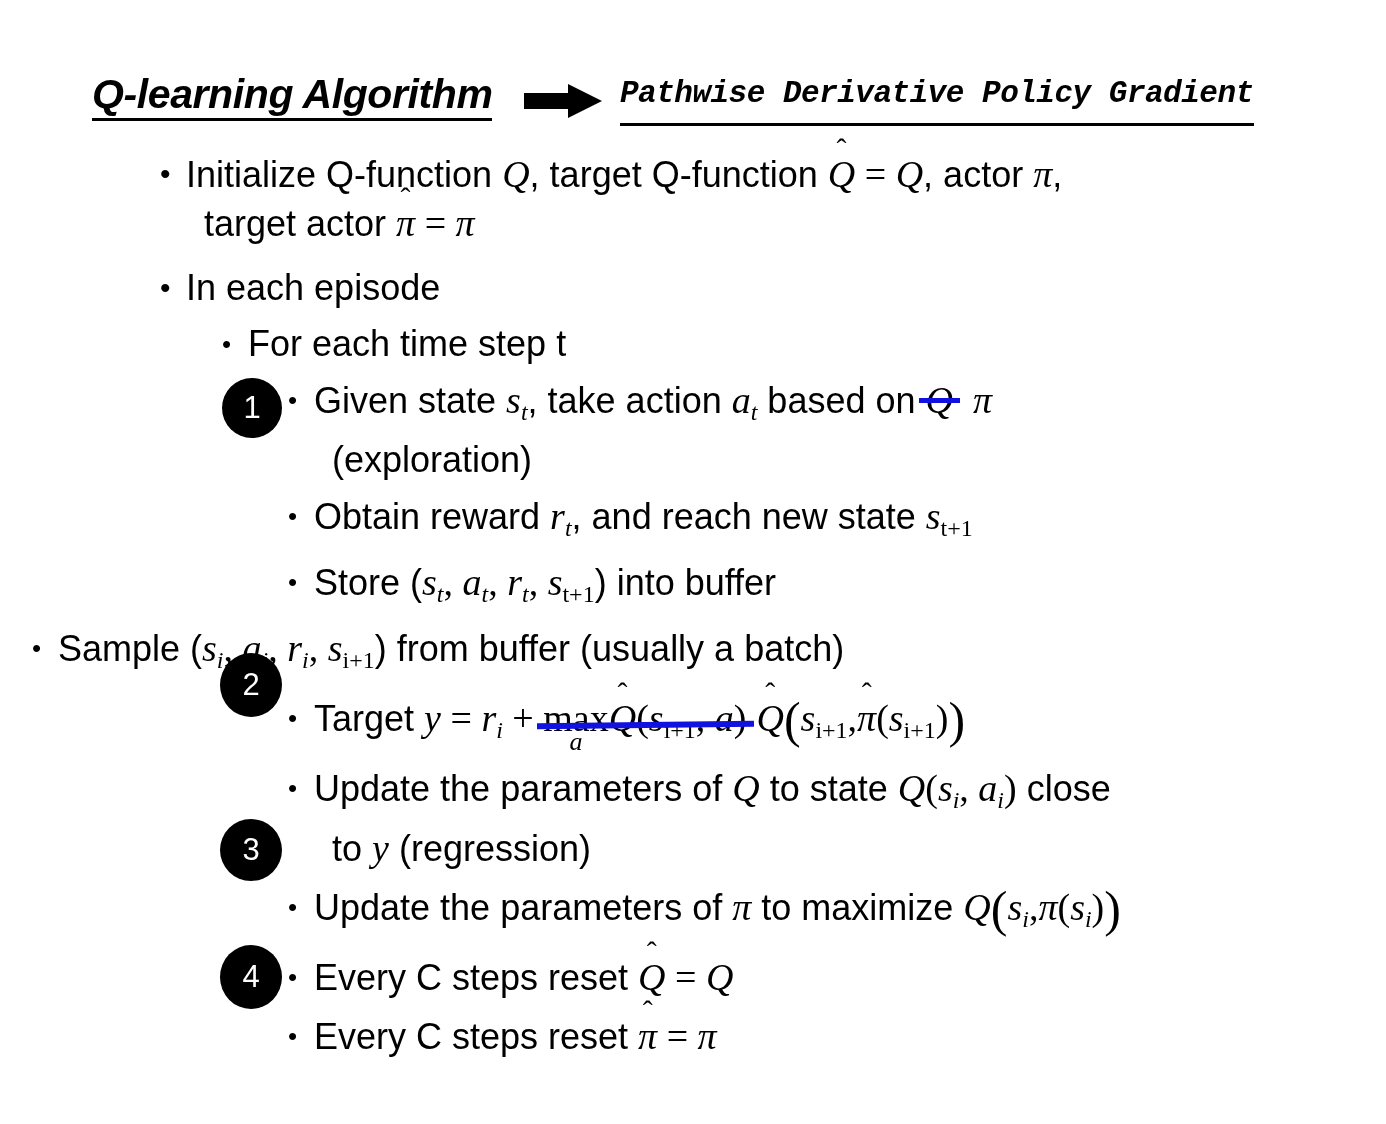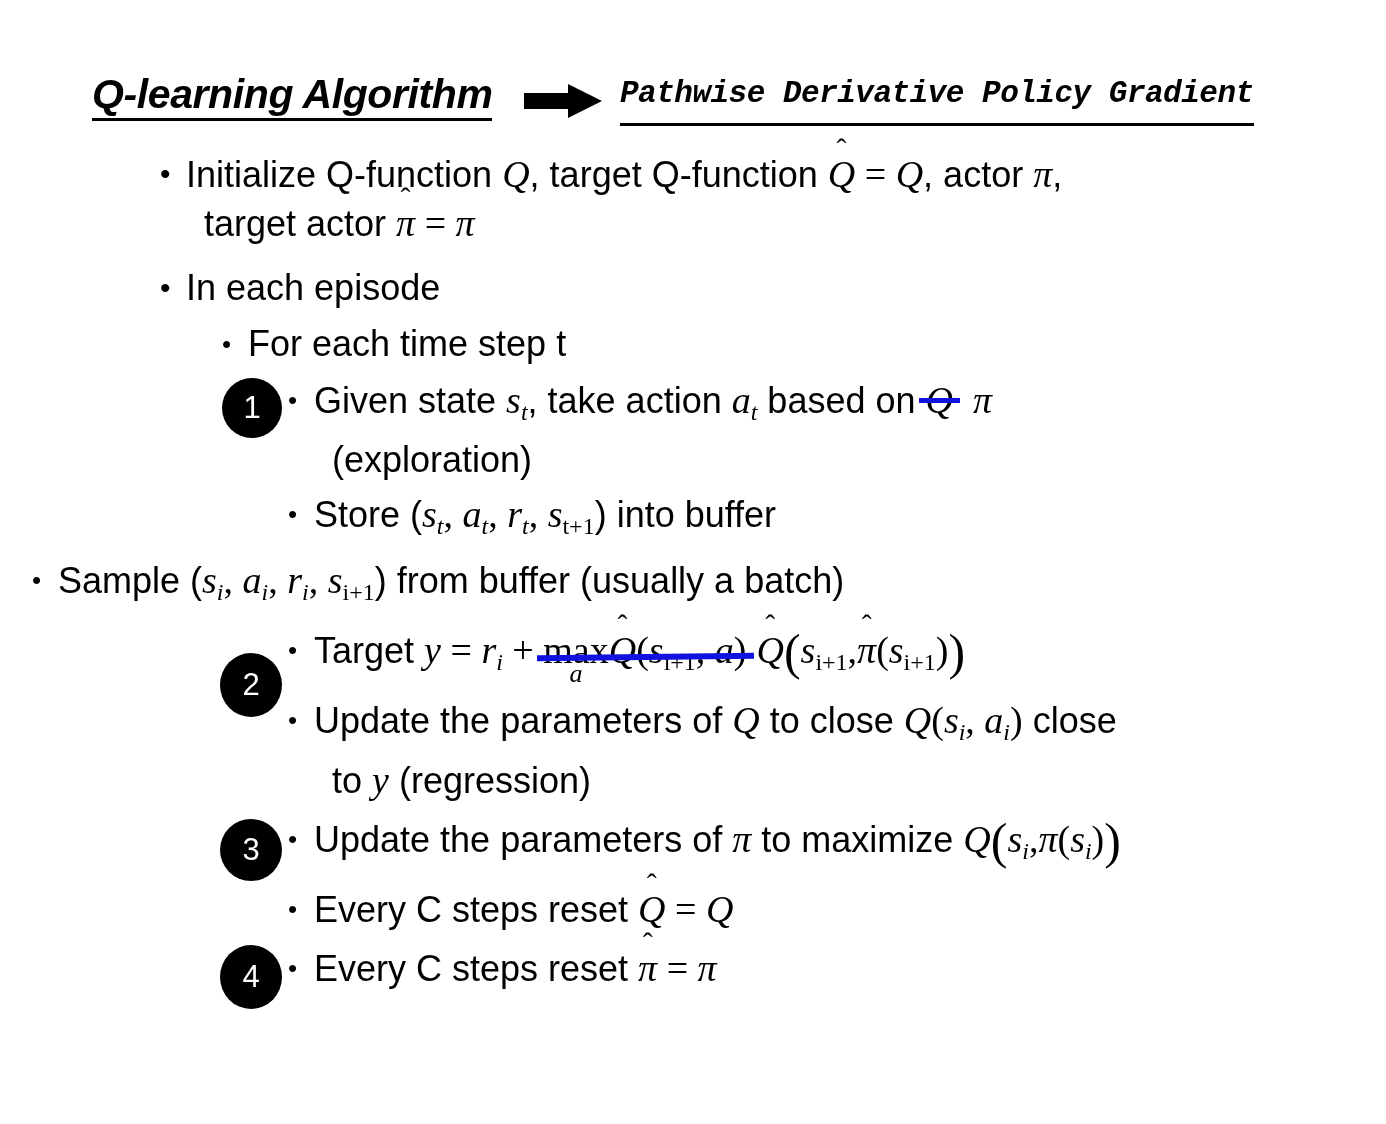--- a/index.html
+++ b/index.html
@@ -224,20 +224,25 @@
     <span class="bullet small">•</span><span class="txt">For each time step t</span>
   </div>
 
   <div class="line lvl3" style="margin-top:8px;">
     <span class="bullet small">•</span><span class="txt">
       <span>Given state </span><span class="m">s</span><span class="sub">t</span><span>, take action </span><span class="m">a</span><span class="sub">t</span><span> based on </span><span class="strike-wrap"><span class="m">Q</span><span class="strike-line thin"></span></span>&nbsp;&nbsp;<span class="m">π</span>
       <span class="cont">(exploration)</span>
     </span>
   </div>
 
+  <div class="line lvl3" style="margin-top:8px;">
+    <span class="bullet small">•</span><span class="txt">
+      <span>Obtain reward </span><span class="m">r</span><span class="sub">t</span><span>, and reach new state </span><span class="m">s</span><span class="subr">t+1</span>
+    </span>
+  </div>
 
   <div class="line lvl3" style="margin-top:6px;">
     <span class="bullet small">•</span><span class="txt">
       <span>Store (</span><span class="m">s</span><span class="sub">t</span><span class="mr">, </span><span class="m">a</span><span class="sub">t</span><span class="mr">, </span><span class="m">r</span><span class="sub">t</span><span class="mr">, </span><span class="m">s</span><span class="subr">t+1</span><span>) into buffer</span>
     </span>
   </div>
 
   <div class="line lvl3" style="margin-top:6px;margin-left:32px;">
     <span class="bullet small">•</span><span class="txt">
       <span>Sample (</span><span class="m">s</span><span class="sub">i</span><span class="mr">, </span><span class="m">a</span><span class="sub">i</span><span class="mr">, </span><span class="m">r</span><span class="sub">i</span><span class="mr">, </span><span class="m">s</span><span class="subr">i+1</span><span>) from buffer (usually a batch)</span>
@@ -245,21 +250,21 @@
   </div>
 
   <div class="line lvl3" style="margin-top:10px;">
     <span class="bullet small">•</span><span class="txt">
       <span>Target </span><span class="m">y</span><span class="mr"> = </span><span class="m">r</span><span class="sub">i</span><span class="mr"> + </span><span class="strike-wrap"><span class="maxop"><span>max</span><span class="undersub">a</span></span><span class="hat m"><span class="hatmark">̂</span><span>Q</span></span><span class="mr">(</span><span class="m">s</span><span class="subr">i+1</span><span class="mr">, </span><span class="m">a</span><span class="mr">)</span><span class="strike-line"></span></span>&nbsp;<span class="hat m"><span class="hatmark">̂</span><span>Q</span></span><span class="bigparen">(</span><span class="m">s</span><span class="subr">i+1</span><span class="mr">,</span><span class="hat m"><span class="hatmark">̂</span><span>π</span></span><span class="mr">(</span><span class="m">s</span><span class="subr">i+1</span><span class="mr">)</span><span class="bigparen">)</span>
     </span>
   </div>
 
   <div class="line lvl3" style="margin-top:10px;">
     <span class="bullet small">•</span><span class="txt">
-      <span>Update the parameters of </span><span class="m">Q</span><span> to close </span><span class="m">Q</span><span class="mr">(</span><span class="m">s</span><span class="sub">i</span><span class="mr">, </span><span class="m">a</span><span class="sub">i</span><span class="mr">)</span><span> close</span>
+      <span>Update the parameters of </span><span class="m">Q</span><span> to state </span><span class="m">Q</span><span class="mr">(</span><span class="m">s</span><span class="sub">i</span><span class="mr">, </span><span class="m">a</span><span class="sub">i</span><span class="mr">)</span><span> close</span>
       <span class="cont">
         <span>to </span><span class="m">y</span><span> (regression)</span>
       </span>
     </span>
   </div>
 
   <div class="line lvl3" style="margin-top:10px;">
     <span class="bullet small">•</span><span class="txt">
       <span>Update the parameters of </span><span class="m">π</span><span> to maximize </span><span class="m">Q</span><span class="bigparen">(</span><span class="m">s</span><span class="sub">i</span><span class="mr">,</span><span class="m">π</span><span class="mr">(</span><span class="m">s</span><span class="sub">i</span><span class="mr">)</span><span class="bigparen">)</span>
     </span>

